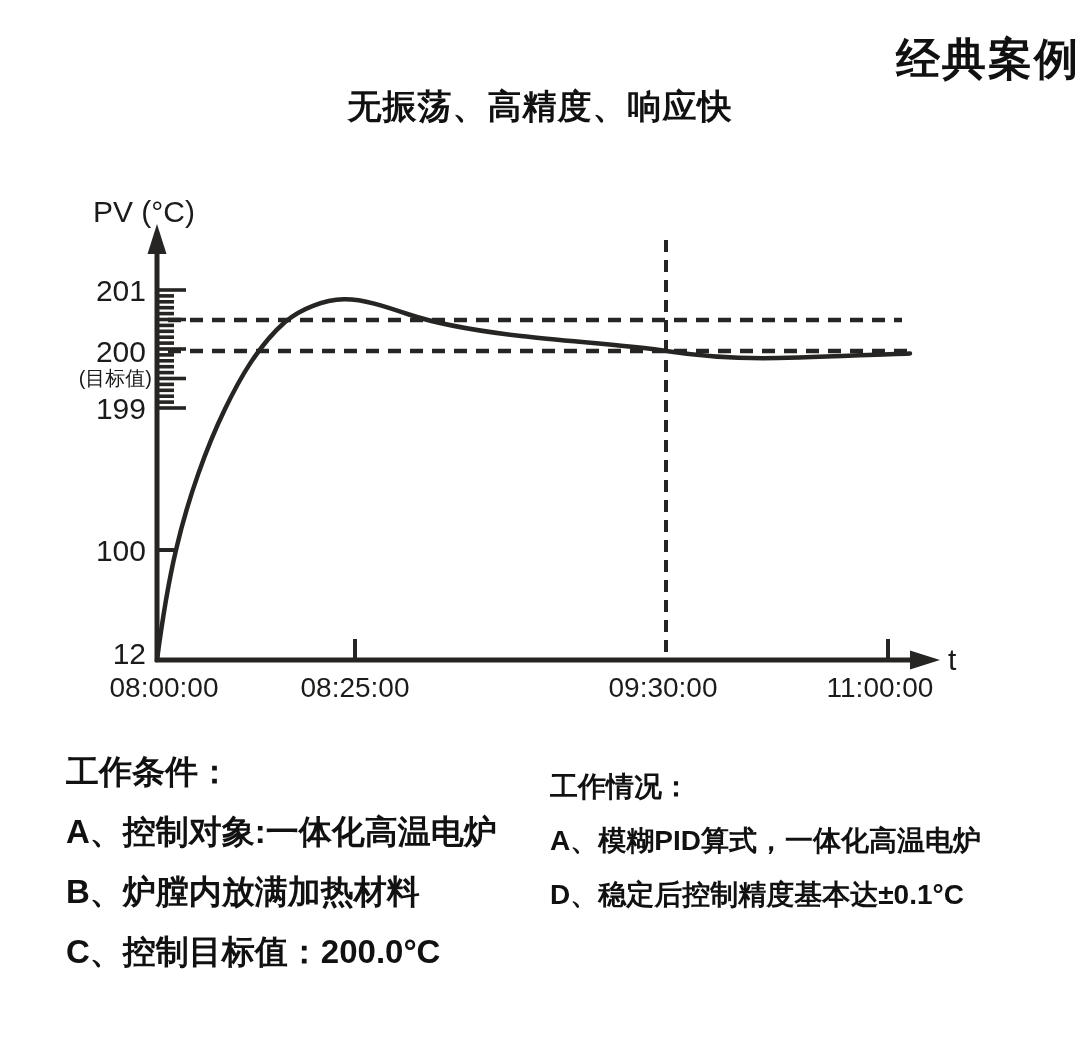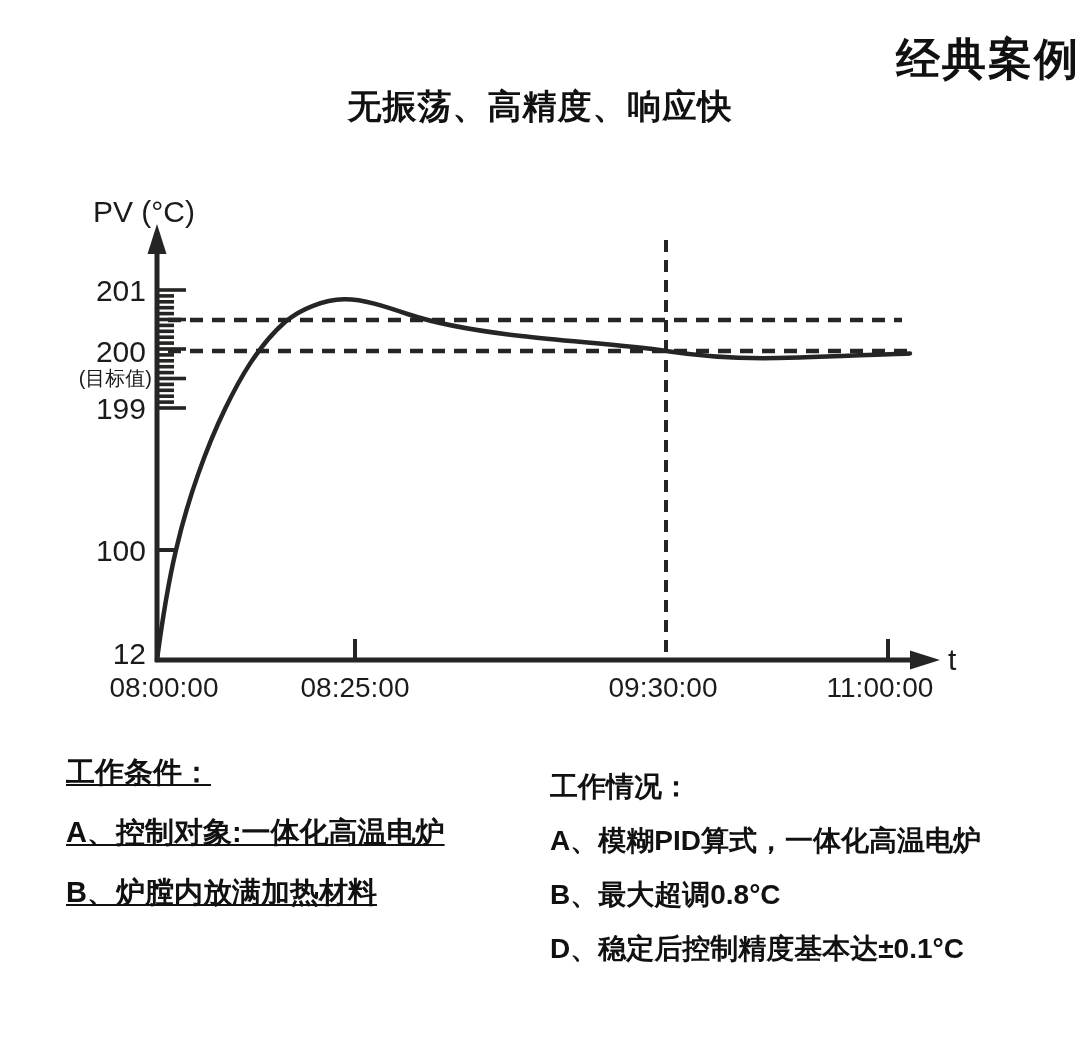--- a/index.html
+++ b/index.html
@@ -21,21 +21,21 @@
     fill:#1c1b19;
   }
   .axis-num{font-size:30px;}
   .axis-num-small{font-size:20px;}
   .time-label{font-size:28px;}
   .pv-label{font-size:30px;}
   .t-label{font-size:30px;}
   .col{position:absolute;width:500px;}
   .col p{margin:0;white-space:nowrap;font-weight:600;color:#111;}
   .col-left{left:66px;top:742px;}
-  .col-left p{font-size:29px;line-height:60px;text-decoration:underline;}
+  .col-left p{font-size:33px;line-height:60px;}
   .col-right{left:550px;top:760px;}
   .col-right p{font-size:28px;line-height:54px;}
 </style>
 </head>
 <body>
 
 <div class="stage">
 
   <div class="title">经典案例</div>
   <div class="subtitle">无振荡、高精度、响应快</div>
@@ -105,22 +105,22 @@
     <text class="time-label" x="164" y="527" text-anchor="middle">08:00:00</text>
     <text class="time-label" x="355" y="527" text-anchor="middle">08:25:00</text>
     <text class="time-label" x="663" y="527" text-anchor="middle">09:30:00</text>
     <text class="time-label" x="880" y="527" text-anchor="middle">11:00:00</text>
   </svg>
 
   <div class="col col-left">
     <p>工作条件：</p>
     <p>A、控制对象:一体化高温电炉</p>
     <p>B、炉膛内放满加热材料</p>
+    <p>C、控制目标值：200.0°C</p>
   </div>
 
   <div class="col col-right">
     <p>工作情况：</p>
     <p>A、模糊PID算式，一体化高温电炉</p>
-    <p>B、最大超调0.8°C</p>
     <p>D、稳定后控制精度基本达±0.1°C</p>
   </div>
 
 </div>
 
 </body></html>

